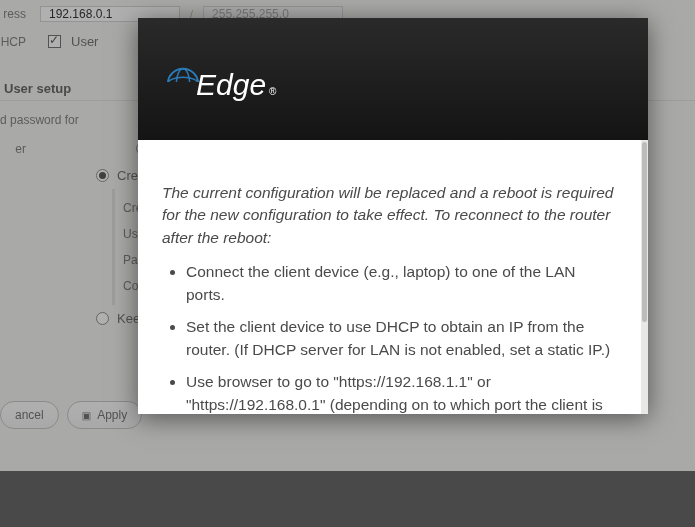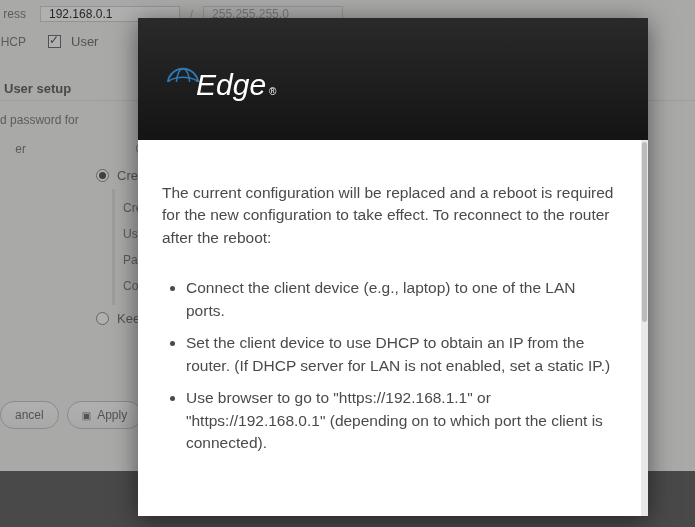--- a/index.html
+++ b/index.html
@@ -142,21 +142,21 @@
       position: absolute;
       top: 0; left: 0; right: 0; bottom: 0;
       background: rgba(80,80,80,0.45);
     }
 
     .modal {
       position: absolute;
       top: 18px;
       left: 138px;
       width: 510px;
-      height: 498px;
+      height: 396px;
       background: #fff;
       box-shadow: 0 4px 24px rgba(0,0,0,0.5);
       overflow: hidden;
       display: flex;
       flex-direction: column;
     }
     .modal-header {
       background: linear-gradient(#2a2a2a, #141414);
       height: 122px;
       display: flex;
@@ -228,21 +228,22 @@
       padding: 9px 12px;
       text-shadow: 0 1px 1px rgba(0,0,0,0.4);
     }
     .modal-content {
       padding: 42px 24px 24px 24px;
       color: #4a4a4a;
       font-size: 15.5px;
       line-height: 1.45;
     }
     .modal-content p {
-      margin-bottom: 28px;
+      margin-bottom: 12px;
+      font-style: italic;
     }
     .modal-content ul {
       padding-left: 24px;
     }
     .modal-content li {
       margin-bottom: 10px;
     }
     .apply-icon {
       font-size: 10px;
     }

